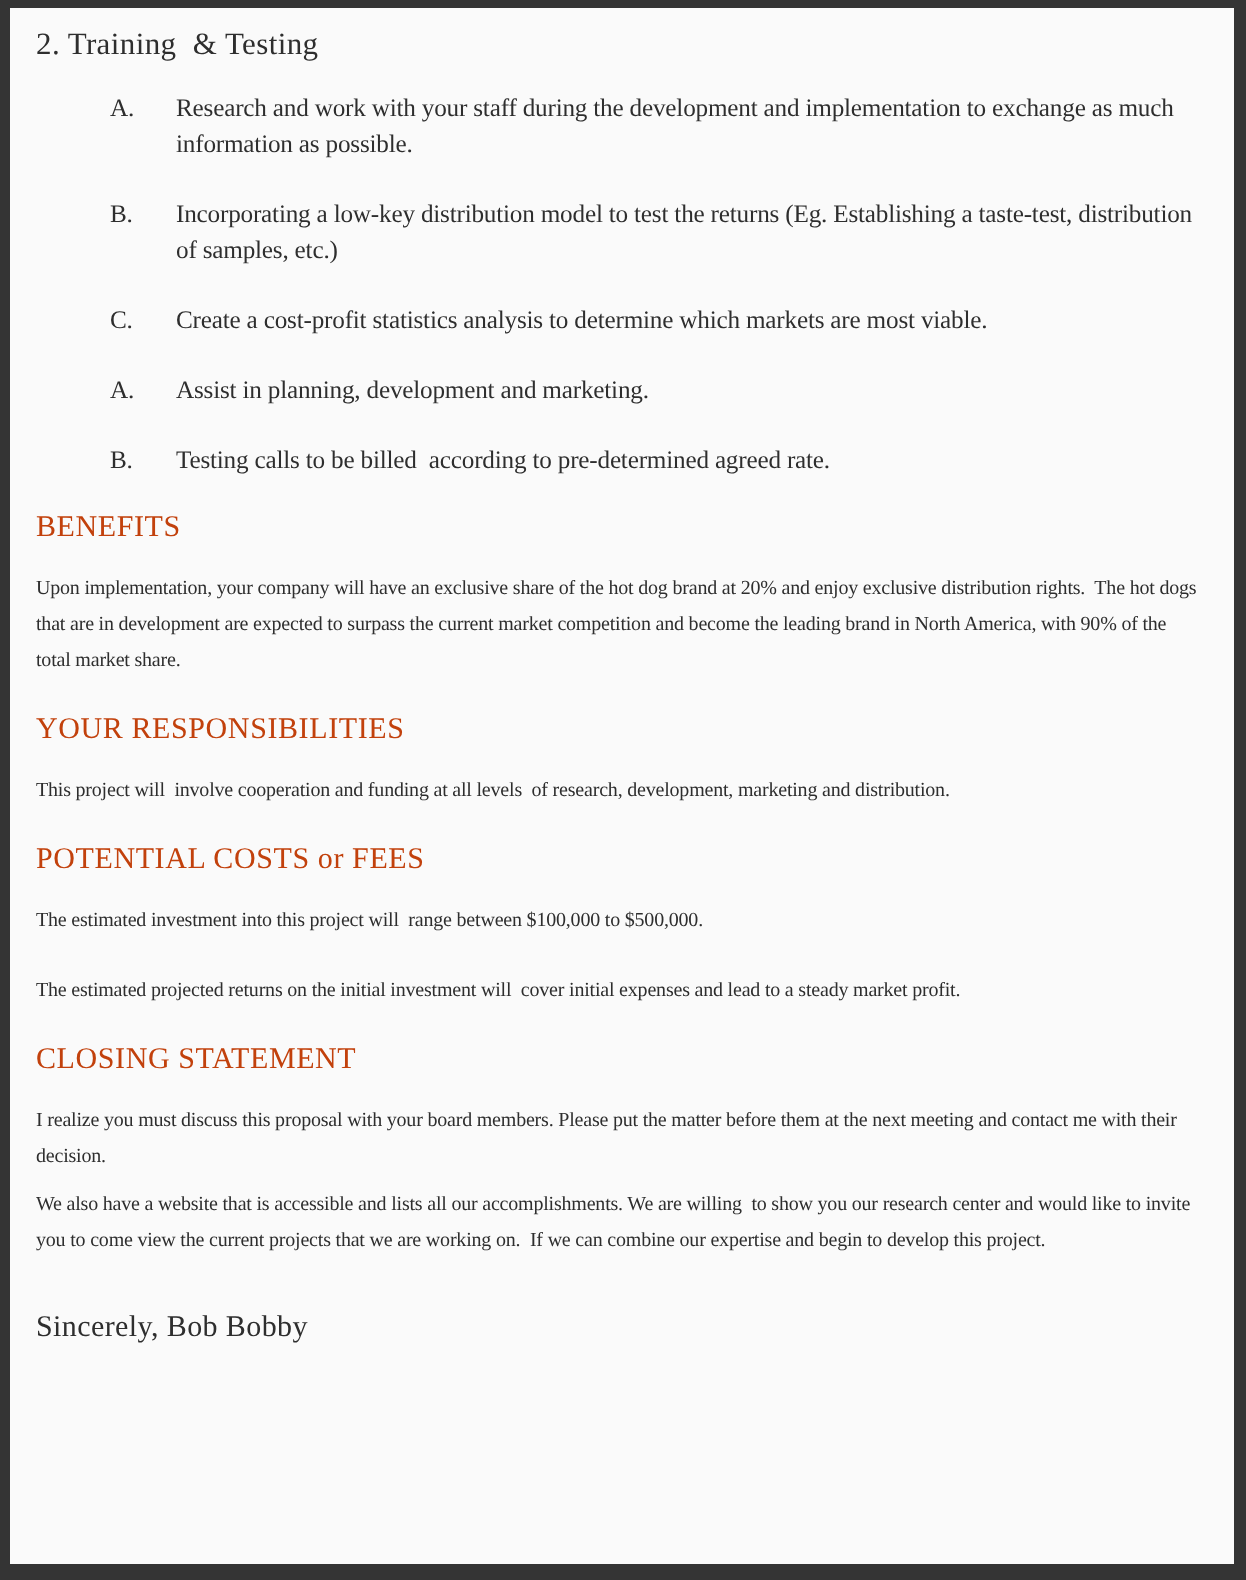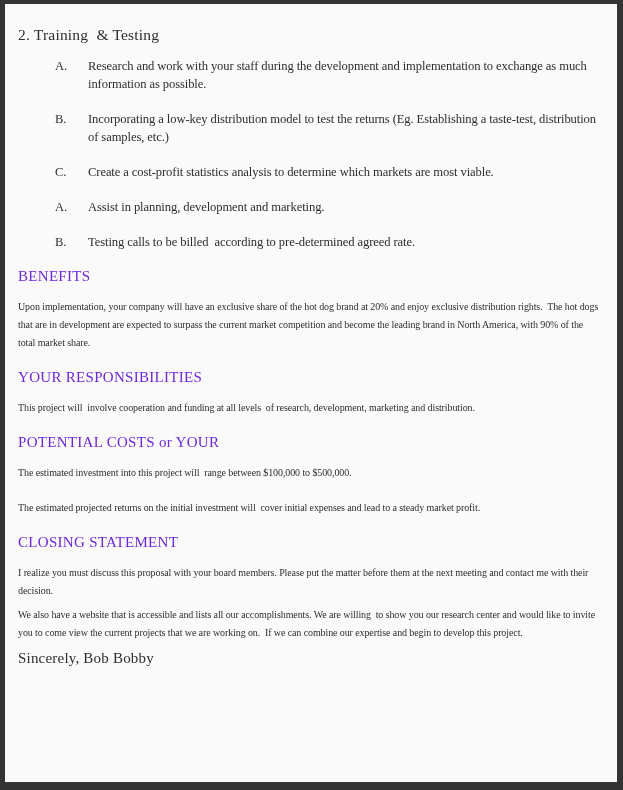--- a/index.html
+++ b/index.html
@@ -6,21 +6,21 @@
   body { width: 623px; height: 790px; }
 
   .page {
     box-sizing: border-box;
     width: 623px;
     height: 790px;
     background: #fafafa;
     border-style: solid;
     border-color: #343434;
     border-width: 4px 6px 8px 5px;
-    padding: 20px 17px 0 13px;
+    padding: 8px 17px 0 13px;
     font-family: "Liberation Serif", serif;
     color: #2e2e2e;
     overflow: hidden;
   }
 
   .num-heading {
     font-size: 15.5px;
     font-weight: 400;
     letter-spacing: 0.2px;
     margin: 2px 0 13px 0;
@@ -34,38 +34,38 @@
     line-height: 18px;
     letter-spacing: -0.1px;
   }
   .l-item .letter { width: 33px; flex: none; }
   .l-item .txt { flex: 1; white-space: pre-wrap; }
 
   .caps-heading {
     font-size: 15px;
     font-weight: 400;
     letter-spacing: 0.3px;
-    color: #6d28d9;
+    color: #c2410c;
     margin: 0 0 13px 0;
   }
 
   .para {
     font-size: 10px;
     line-height: 18px;
     letter-spacing: -0.1px;
     margin: 0 0 17px 0;
     white-space: pre-wrap;
   }
   .para.tight { margin-bottom: 0; }
   .para.after-tight { margin-top: 0; margin-bottom: 6px; }
 
   .signature {
     font-size: 15px;
     letter-spacing: 0.2px;
-    margin-top: 8px;
+    margin-top: 26px;
   }
 </style>
 </head>
 <body>
 
 <div class="page">
 
   <h2 class="num-heading">2. Training  &amp; Testing</h2>
 
   <div class="l-item">
@@ -90,21 +90,21 @@
     <span class="letter">B.</span>
     <span class="txt">Testing calls to be billed  according to pre-determined agreed rate.</span>
   </div>
 
   <h2 class="caps-heading">BENEFITS</h2>
   <p class="para">Upon implementation, your company will have an exclusive share of the hot dog brand at 20% and enjoy exclusive distribution rights.  The hot dogs that are in development are expected to surpass the current market competition and become the leading brand in North America, with 90% of the total market share.</p>
 
   <h2 class="caps-heading">YOUR RESPONSIBILITIES</h2>
   <p class="para">This project will  involve cooperation and funding at all levels  of research, development, marketing and distribution.</p>
 
-  <h2 class="caps-heading">POTENTIAL COSTS or YOUR</h2>
+  <h2 class="caps-heading">POTENTIAL COSTS or FEES</h2>
   <p class="para">The estimated investment into this project will  range between $100,000 to $500,000.</p>
   <p class="para">The estimated projected returns on the initial investment will  cover initial expenses and lead to a steady market profit.</p>
 
   <h2 class="caps-heading">CLOSING STATEMENT</h2>
   <p class="para after-tight">I realize you must discuss this proposal with your board members. Please put the matter before them at the next meeting and contact me with their decision.</p>
   <p class="para tight">We also have a website that is accessible and lists all our accomplishments. We are willing  to show you our research center and would like to invite you to come view the current projects that we are working on.  If we can combine our expertise and begin to develop this project.</p>
 
   <div class="signature">Sincerely, Bob Bobby</div>
 
 </div>

